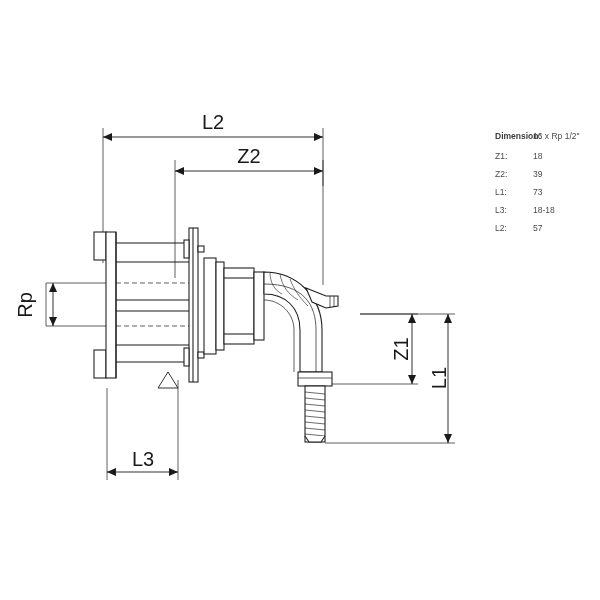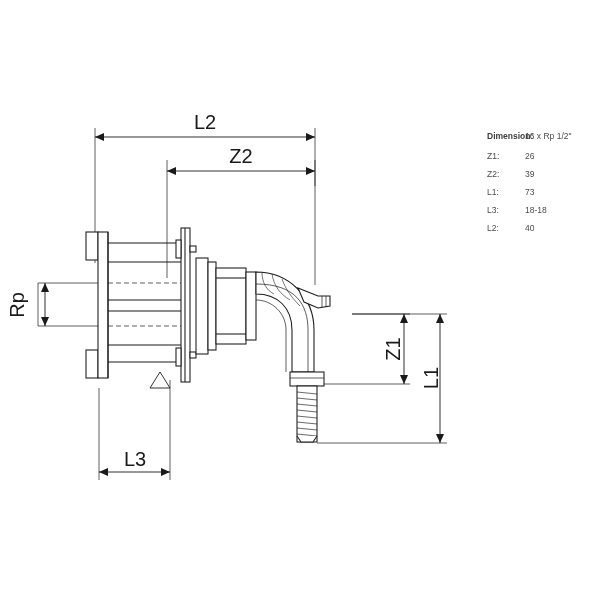--- a/index.html
+++ b/index.html
@@ -9,21 +9,21 @@
   }
   body {
     width: 600px;
     height: 600px;
     font-family: "Liberation Sans", sans-serif;
     position: relative;
     overflow: hidden;
   }
   #stage {
     position: absolute;
-    left: 0; top: 0;
+    left: 8px; top: 0;
     width: 480px;
     height: 600px;
   }
   #drawing {
     position: absolute;
     left: 0; top: 0;
   }
   
   .spec-table {
     position: absolute;
@@ -209,33 +209,33 @@
 
   </svg>
 
   <div class="spec-table">
     <div class="spec-row header">
       <div class="spec-label">Dimension:</div>
       <div class="spec-value">16 x Rp 1/2"</div>
     </div>
     <div class="spec-row">
       <div class="spec-label">Z1:</div>
-      <div class="spec-value">26</div>
+      <div class="spec-value">18</div>
     </div>
     <div class="spec-row">
       <div class="spec-label">Z2:</div>
       <div class="spec-value">39</div>
     </div>
     <div class="spec-row">
       <div class="spec-label">L1:</div>
       <div class="spec-value">73</div>
     </div>
     <div class="spec-row">
       <div class="spec-label">L3:</div>
       <div class="spec-value">18-18</div>
     </div>
     <div class="spec-row">
       <div class="spec-label">L2:</div>
-      <div class="spec-value">40</div>
+      <div class="spec-value">57</div>
     </div>
   </div>
 
 </div>
 
 </body></html>

